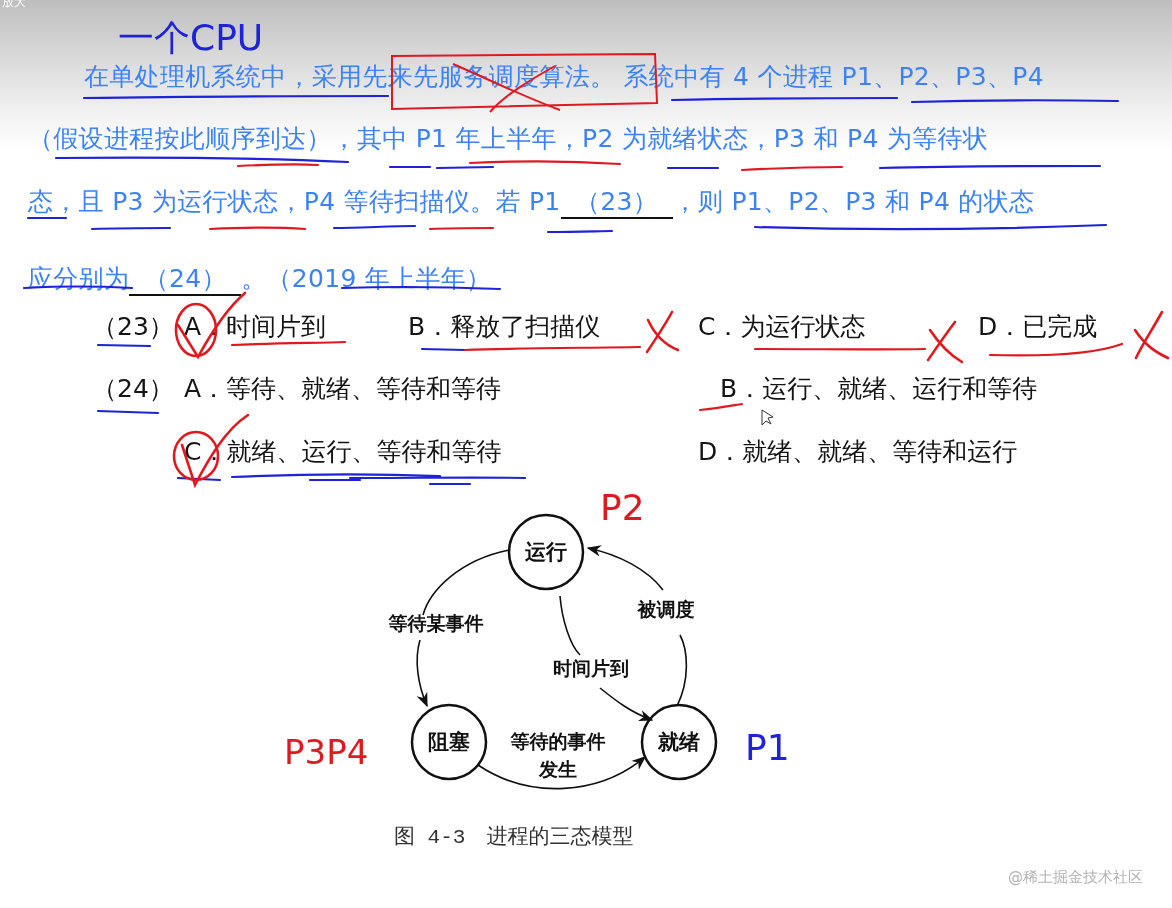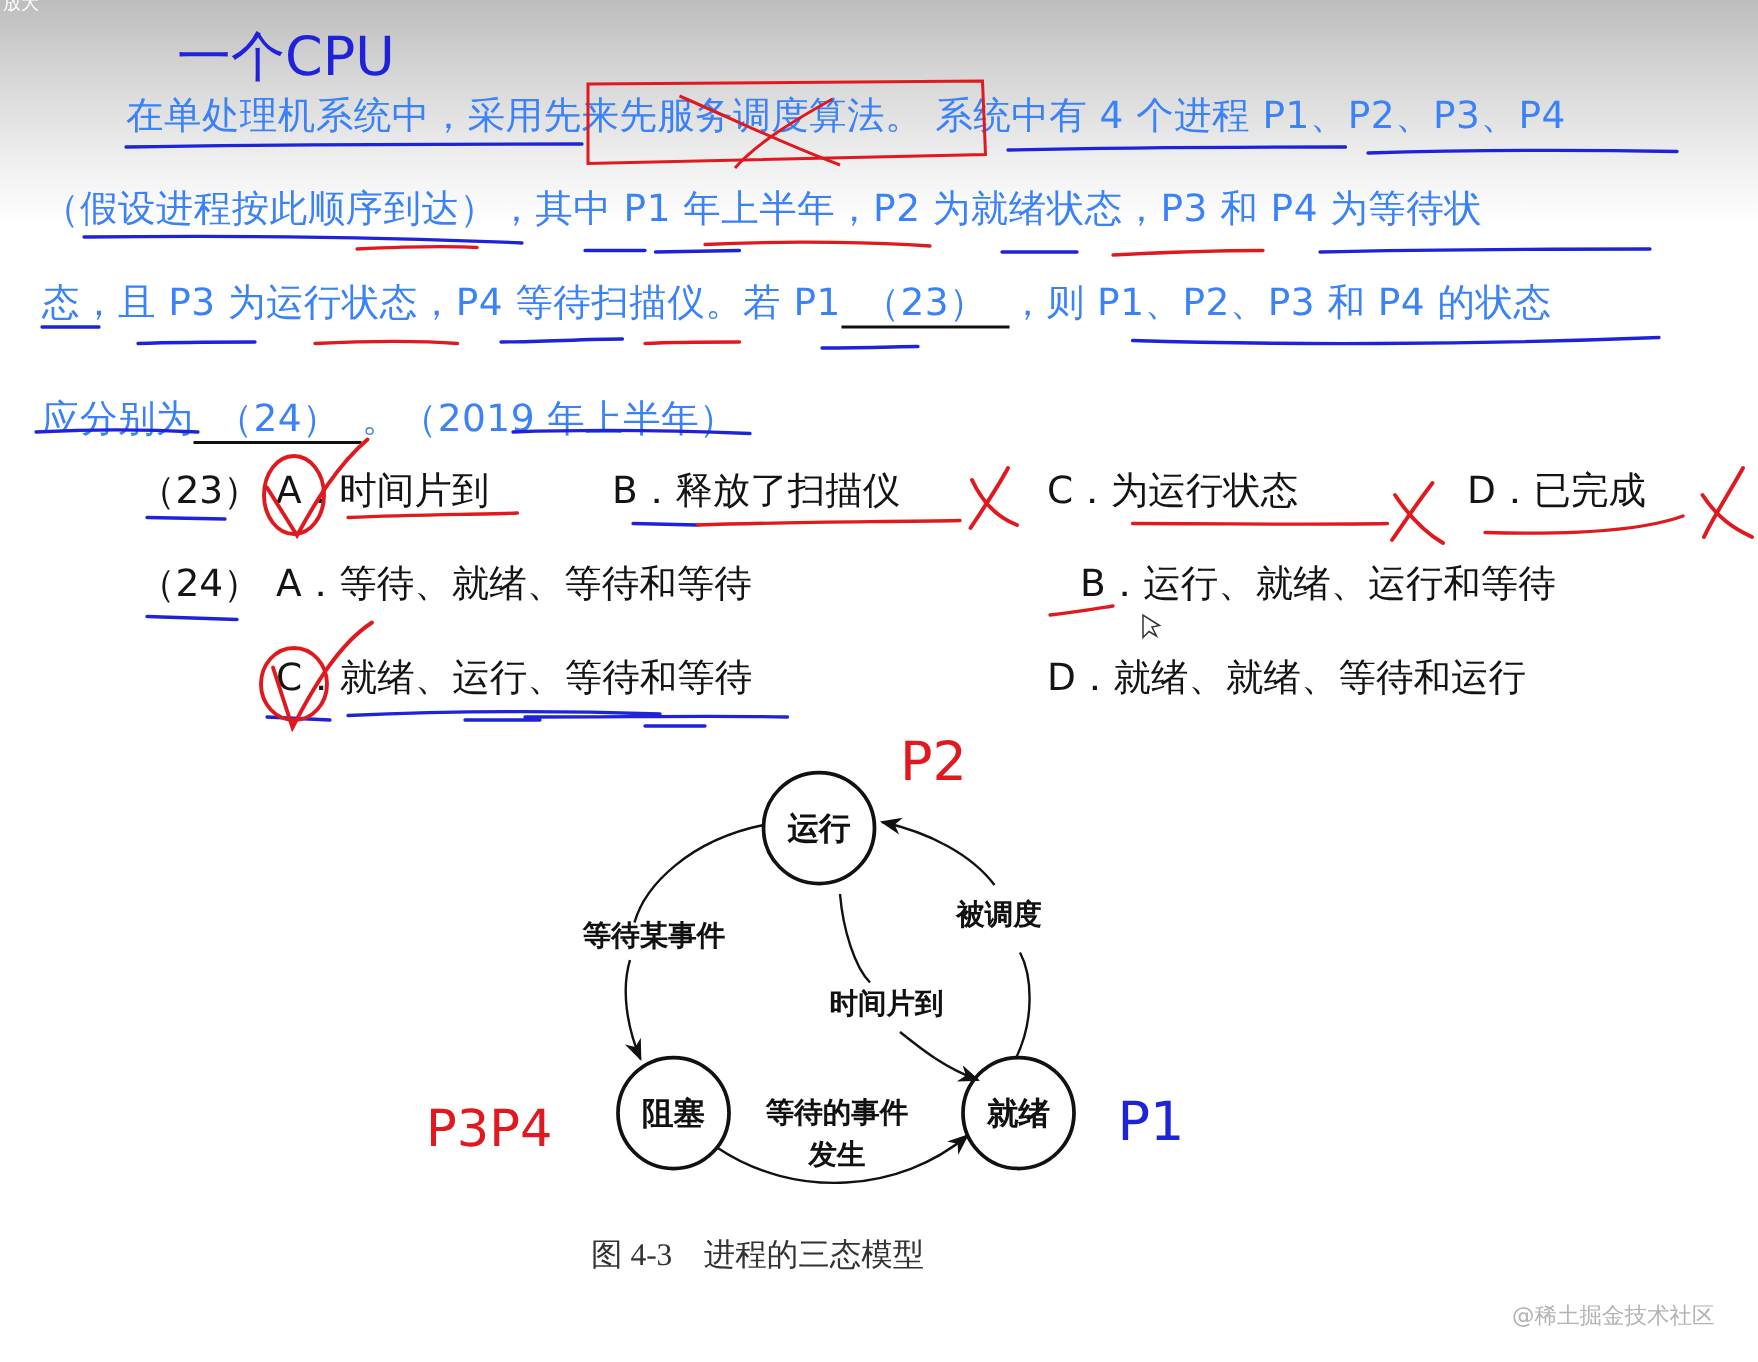--- a/index.html
+++ b/index.html
@@ -9,21 +9,21 @@
     font-family: "DejaVu Sans", "Liberation Sans", sans-serif;
     color: #111;
   }
   .abs { position: absolute; white-space: nowrap; }
   .txt { font-size: 25px; line-height: 30px; letter-spacing: 0.3px; color: #3b82f6; }
   .opt { font-size: 25px; line-height: 30px; color: #141414; }
   .blank { display: inline-block; border-bottom: 2px solid #111; padding: 0 4px; }
   .ink { position: absolute; left: 0; top: 0; width: 1172px; height: 908px; pointer-events: none; }
   .diag-label { font-family: "DejaVu Sans", sans-serif; font-weight: bold; font-size: 19px; fill: #111; }
   .node-label { font-family: "DejaVu Sans", sans-serif; font-size: 21px; fill: #111; font-weight: bold; }
-  .caption { font-family: Liberation Serif, serif; font-size: 21px; color: #333; }
+  .caption { font-family: Liberation Mono, monospace; font-size: 21px; color: #333; }
   .hand-blue { font-family: "DejaVu Sans", sans-serif; fill: #1e22d8; }
   .hand-red { font-family: "DejaVu Sans", sans-serif; fill: #e0191f; }
   .watermark { font-size: 15px; color: #b3b3b3; }
   .top-label { font-size: 12px; color: #fff; }
 </style>
 </head>
 <body>
 
 <div class="abs top-label" style="left:2px; top:-6px;">放大</div>
 

